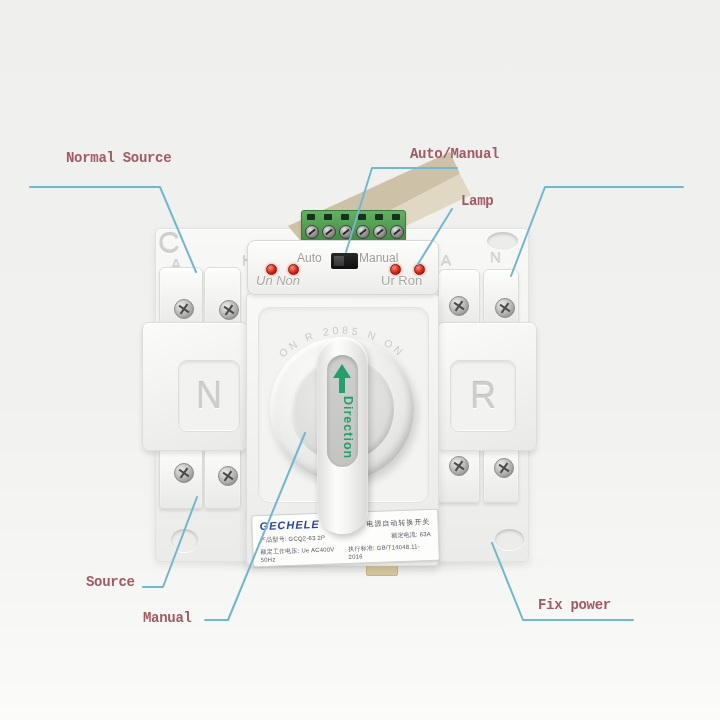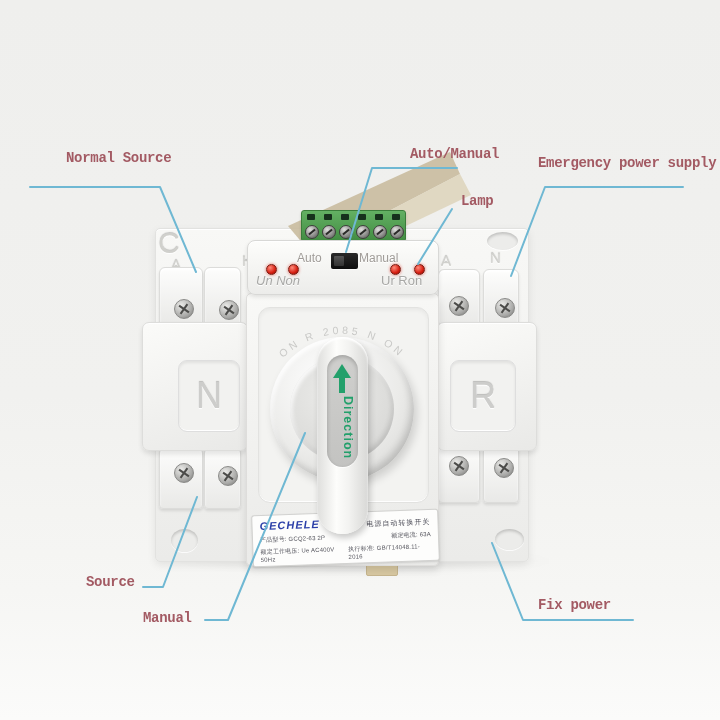--- a/index.html
+++ b/index.html
@@ -223,18 +223,17 @@
     <polyline points="452,209 418,264"></polyline>
     <polyline points="683,187 545,187 511,276"></polyline>
     <polyline points="143,587 163,587 197,497"></polyline>
     <polyline points="205,620 228,620 305,433"></polyline>
     <polyline points="633,620 523,620 492,543"></polyline>
   </svg>
 
   <div class="callout-label" style="left:30px;top:150px;margin-left:36px;">Normal Source</div>
   <div class="callout-label" style="left:410px;top:146px;">Auto/Manual</div>
   <div class="callout-label" style="left:453px;top:193px;margin-left:8px;">Lamp</div>
-  <div class="callout-label" style="left:538px;top:155px;">Emergency power supply</div>
   <div class="callout-label" style="left:86px;top:574px;">Source</div>
   <div class="callout-label" style="left:143px;top:610px;">Manual</div>
   <div class="callout-label" style="left:538px;top:597px;">Fix power</div>
 
 </div>
 
 </body></html>

